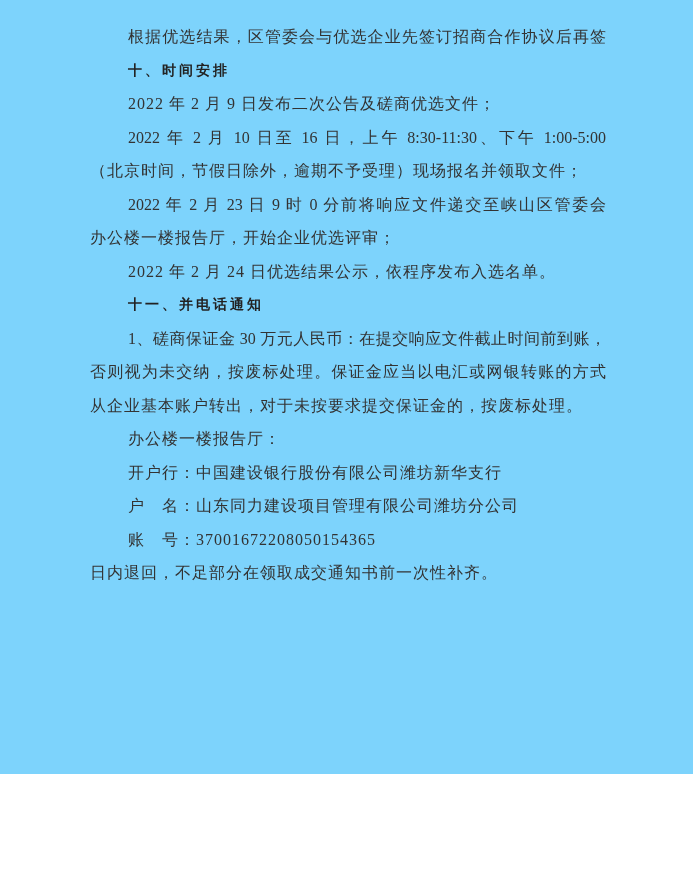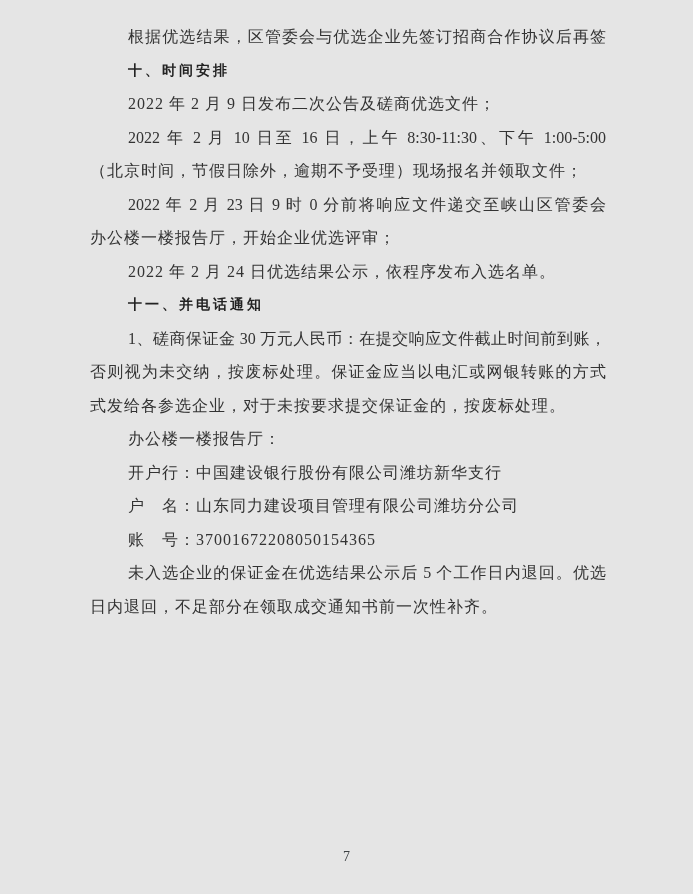--- a/index.html
+++ b/index.html
@@ -3,22 +3,22 @@
 <meta charset="utf-8">
 <style>
   html, body {
     margin: 0;
     padding: 0;
     background: #ffffff;
   }
   .page {
     position: relative;
     width: 693px;
-    height: 894px;
-    background: #e5e5e5;
+    height: 774px;
+    background: #7dd3fc;
     overflow: hidden;
     font-family: "Liberation Serif", "DejaVu Serif", serif;
     color: #333333;
   }
   .content {
     position: absolute;
     left: 90px;
     top: 20px;
     width: 516px;
     font-size: 16px;
@@ -80,33 +80,32 @@
         <div class="line indent fill">2022 年 2 月 23 日 9 时 0 分前将响应文件递交至峡山区管委会</div>
         <div class="line">办公楼一楼报告厅，开始企业优选评审；</div>
       </div>
       <div class="paragraph">
         <div class="line indent">2022 年 2 月 24 日优选结果公示，依程序发布入选名单。</div>
       </div>
       <div class="heading">十一、并电话通知</div>
       <div class="paragraph">
         <div class="line indent fill">1、磋商保证金 30 万元人民币：在提交响应文件截止时间前到账，</div>
         <div class="line fill">否则视为未交纳，按废标处理。保证金应当以电汇或网银转账的方式</div>
-        <div class="line">式发给各参选企业，对于未按要求提交保证金的，按废标处理。</div>
+        <div class="line">从企业基本账户转出，对于未按要求提交保证金的，按废标处理。</div>
       </div>
       <div class="paragraph">
         <div class="line indent">办公楼一楼报告厅：</div>
       </div>
       <div class="paragraph">
         <div class="line indent">开户行：中国建设银行股份有限公司潍坊新华支行</div>
       </div>
       <div class="paragraph">
         <div class="line indent">户　名：山东同力建设项目管理有限公司潍坊分公司</div>
       </div>
       <div class="paragraph">
         <div class="line indent">账　号：37001672208050154365</div>
       </div>
       <div class="paragraph">
-        <div class="line indent fill">未入选企业的保证金在优选结果公示后 5 个工作日内退回。优选</div>
         <div class="line">日内退回，不足部分在领取成交通知书前一次性补齐。</div>
       </div>
     </div>
   <div class="footer">7</div>
 </div>
 
 </body></html>

